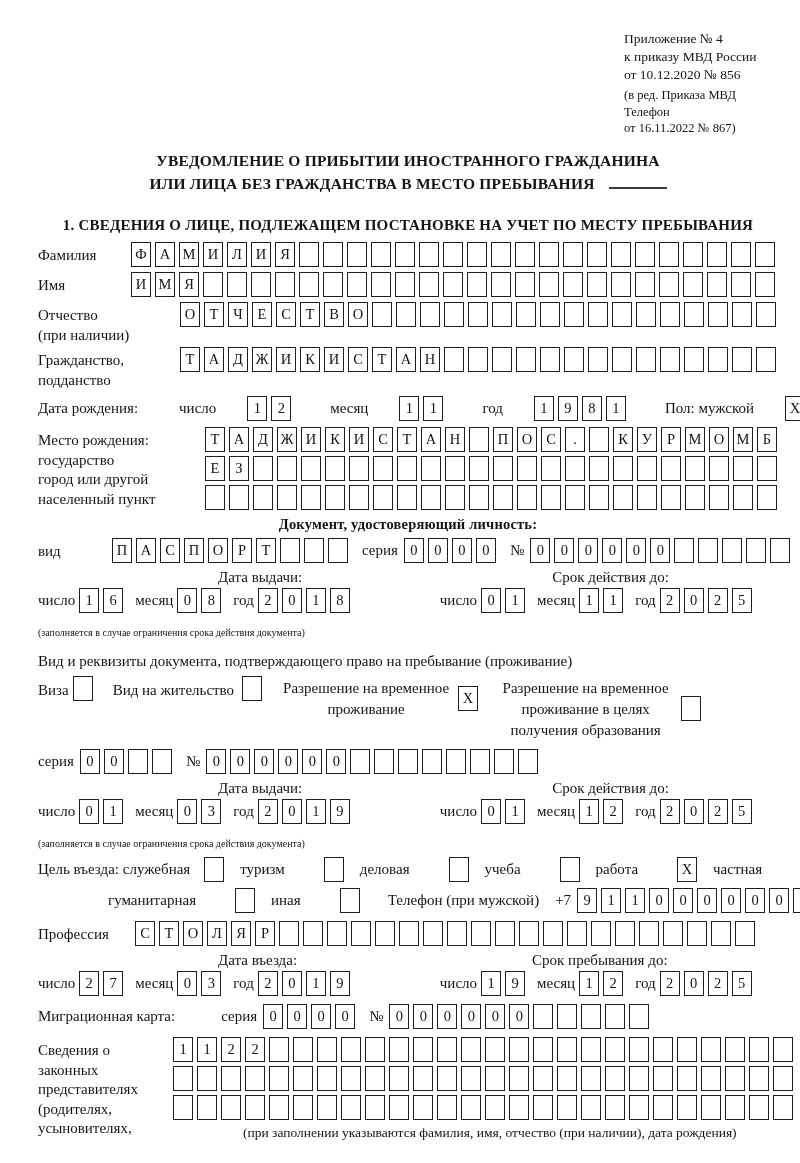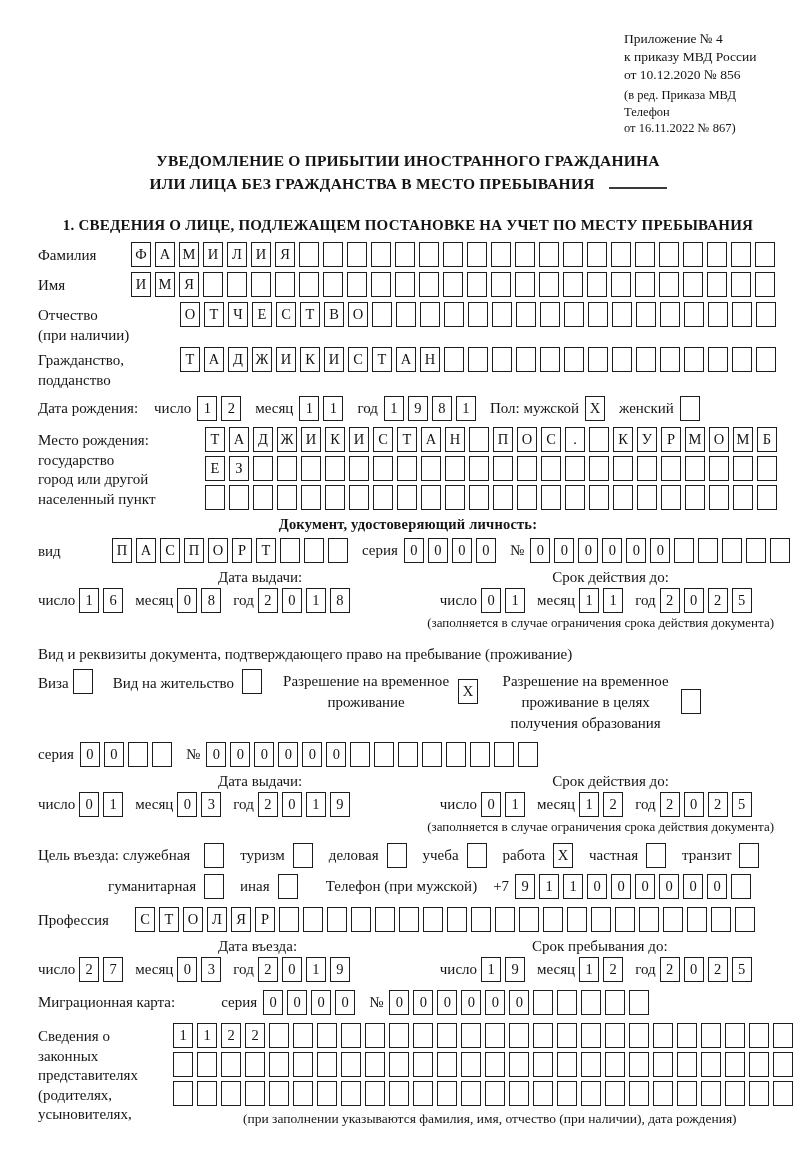--- a/index.html
+++ b/index.html
@@ -34,32 +34,32 @@
   
   .dates-head{display:flex;margin-top:6px;}
   .dates-head .h1{margin-left:180px;}
   .dates-head .h2{margin-left:250px;}
   .dates-row{display:flex;align-items:flex-start;margin-top:2px;}
   .dgroup{display:flex;align-items:flex-start;}
   .dgroup .dw{padding-top:4px;}
   .dgroup .dw{margin:0 4px 0 8px;}
   .dgroup .dw.lead{margin-left:0;}
   .gap{width:86px;flex:none;}
-  .note{font-size:13px;text-align:right;padding-right:4px;margin-top:2px;}
+  .note{font-size:10px;text-align:left;padding-right:4px;margin-top:14px;}
   
   .intro{margin-top:10px;line-height:1.75;}
   .rt-row{display:flex;align-items:flex-start;margin-top:2px;}
   .rt-item{display:flex;align-items:center;}
   .rt-item .t{padding-top:4px;}
   .rt-item .boxes{margin-left:8px;}
   .rt-c{text-align:center;line-height:1.4;padding-top:2px;}
   .w160{width:168px;} .w175{width:175px;}
   .ml12{margin-left:12px;} .ml16{margin-left:16px;}
   
-  .p-item{display:flex;align-items:flex-start;}
+  .p-item{display:flex;align-items:flex-start;gap:31px;}
   .p-item .t{padding:4px 8px 0 12px;}
   .purpose2{margin-top:6px;}
   .ind70{margin-left:70px;}
   .legal-note{font-size:13.5px;margin-top:4px;padding-left:170px;}
   .mt8{margin-top:8px;}
 </style>
 </head>
 <body>
 
 <div class="page">
@@ -101,21 +101,21 @@
   </div>
 
   <div class="frow" style="margin-top:2px;">
     <span class="lbl w142">
       <span>Гражданство,</span>
       <span class="sub">подданство</span>
     </span>
     <span class="boxes"><span class="bx">Т</span><span class="bx">А</span><span class="bx">Д</span><span class="bx">Ж</span><span class="bx">И</span><span class="bx">К</span><span class="bx">И</span><span class="bx">С</span><span class="bx">Т</span><span class="bx">А</span><span class="bx">Н</span><span class="bx">&nbsp;</span><span class="bx">&nbsp;</span><span class="bx">&nbsp;</span><span class="bx">&nbsp;</span><span class="bx">&nbsp;</span><span class="bx">&nbsp;</span><span class="bx">&nbsp;</span><span class="bx">&nbsp;</span><span class="bx">&nbsp;</span><span class="bx">&nbsp;</span><span class="bx">&nbsp;</span><span class="bx">&nbsp;</span><span class="bx">&nbsp;</span><span class="bx">&nbsp;</span></span>
   </div>
 
-  <div class="frow" style="margin-top:6px;">
+  <div class="frow" style="margin-top:6px;gap:25px;">
     <span class="inword first" style="padding-left:0;">Дата рождения:</span>
     <span class="inword">число</span>
     <span class="boxes"><span class="bx">1</span><span class="bx">2</span></span>
     <span class="inword">месяц</span>
     <span class="boxes"><span class="bx">1</span><span class="bx">1</span></span>
     <span class="inword">год</span>
     <span class="boxes"><span class="bx">1</span><span class="bx">9</span><span class="bx">8</span><span class="bx">1</span></span>
     <span class="inword">Пол: мужской</span>
     <span class="boxes"><span class="bx">X</span></span>
     <span class="inword">женский</span>

